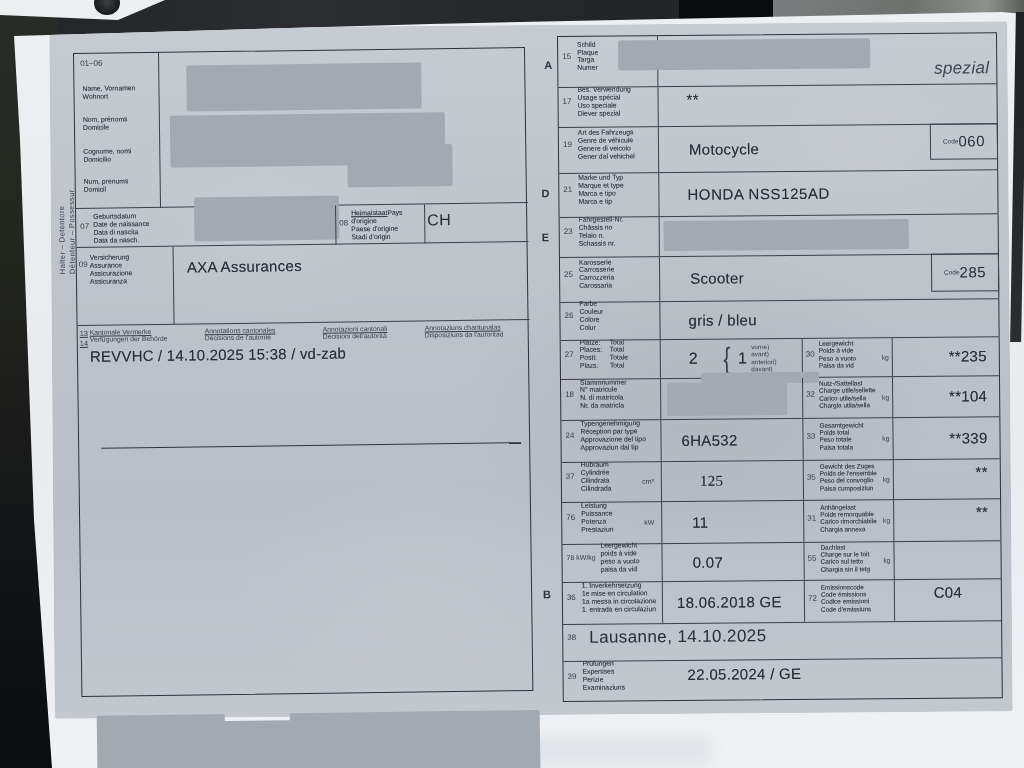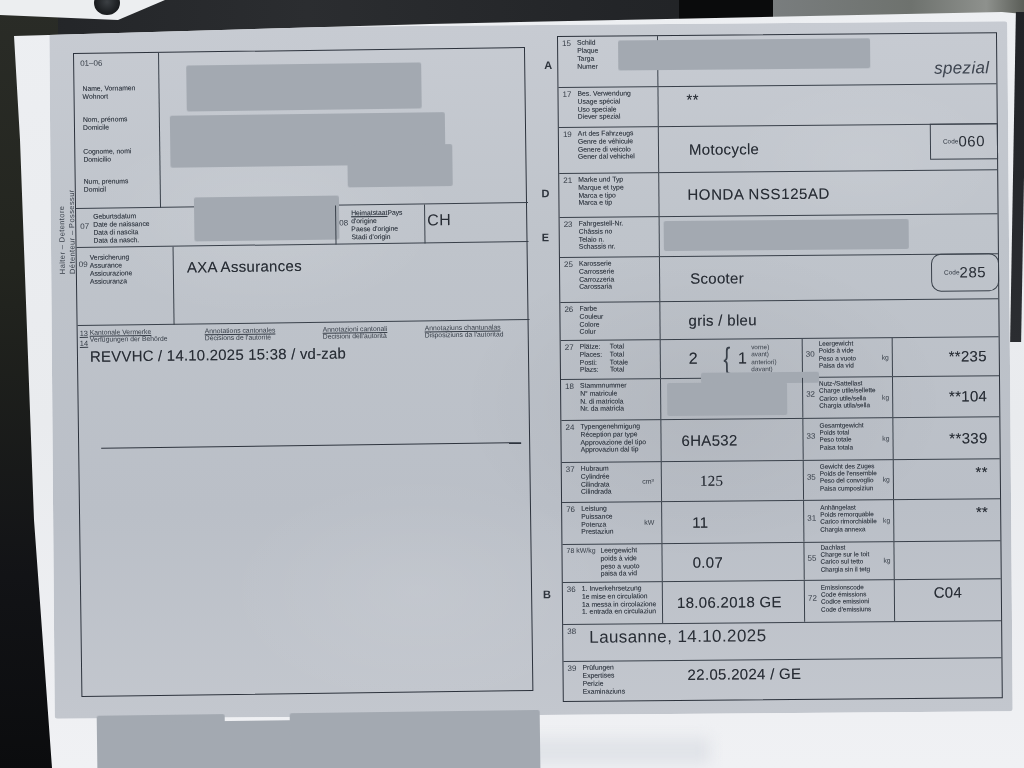--- a/index.html
+++ b/index.html
@@ -75,21 +75,21 @@
   .kh .l2{display:block;font-size:6.8px;color:#353c46;}
   .kant .val{position:absolute;left:12px;top:22px;letter-spacing:.2px;}
   .kant .rule{position:absolute;left:22px;top:122px;width:420px;height:1.4px;background:#2e343e;}
   
   .rpanel{position:absolute;left:557px;top:36px;width:440px;height:666px;
     border:1.5px solid #2c323c;transform:rotate(-0.5deg);transform-origin:0 0;
     display:flex;flex-direction:column;}
   .rrow{position:relative;display:flex;border-bottom:1.3px solid #39404a;}
   .rrow:last-child{border-bottom:none;}
   .c-numlab{position:relative;width:100px;flex:none;border-right:1.3px solid #39404a;
-    display:flex;padding:2px 2px 13px 4px;}
+    display:flex;align-items:center;padding:2px 2px 13px 4px;}
   .c-numlab .num{flex:none;width:15px;}
   .c-numlab .lbl{flex:1;}
   .c-numlab.nb{border-right:none;}
   .c-val{position:relative;flex:1;display:flex;align-items:center;}
   .c-rhalf{flex:none;width:197px;display:flex;border-left:1.3px solid #39404a;}
   .c-rnumlab{position:relative;width:90px;flex:none;border-right:1.3px solid #39404a;
     display:flex;align-items:center;padding:2px 2px 8px 3px;}
   .c-rnumlab .num{flex:none;width:13px;}
   .c-rnumlab .lbl{flex:1;font-size:6.4px;}
   .c-rval{flex:1;display:flex;align-items:center;justify-content:flex-end;padding-right:12px;}
@@ -277,21 +277,21 @@
     <div class="rrow" style="height:45px;">
       <div class="c-numlab">
         <span class="num">25</span>
         <div class="lbl">Karosserie
 Carrosserie
 Carrozzeria
 Carossaria</div>
       </div>
       <div class="c-val">
         <span class="val" style="padding-left:30px;">Scooter</span>
-        <div class="codebox" style="height:38px;border-radius:10px;">
+        <div class="codebox" style="height:38px;">
           <span class="cl">Code</span>
           <span class="cv">285</span>
         </div>
       </div>
     </div>
 
     <div class="rrow" style="height:38px;">
       <div class="c-numlab">
         <span class="num">26</span>
         <div class="lbl">Farbe

